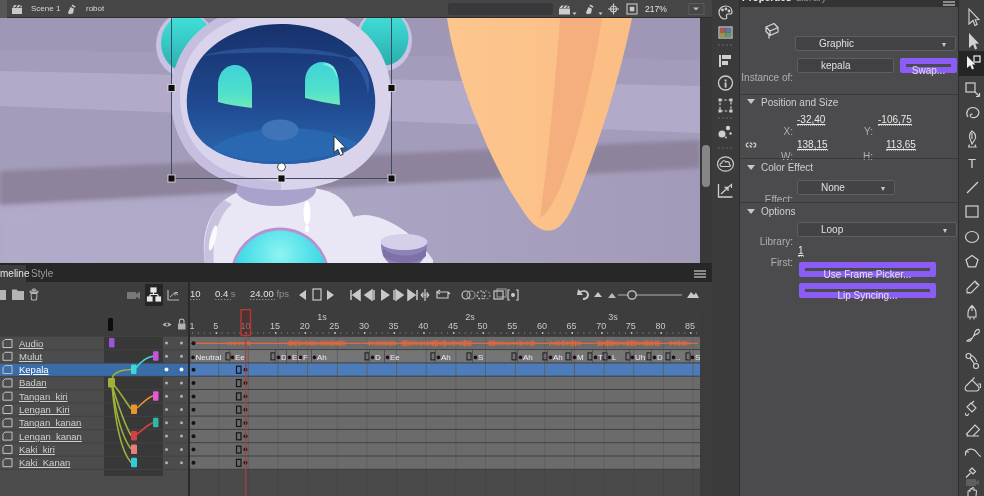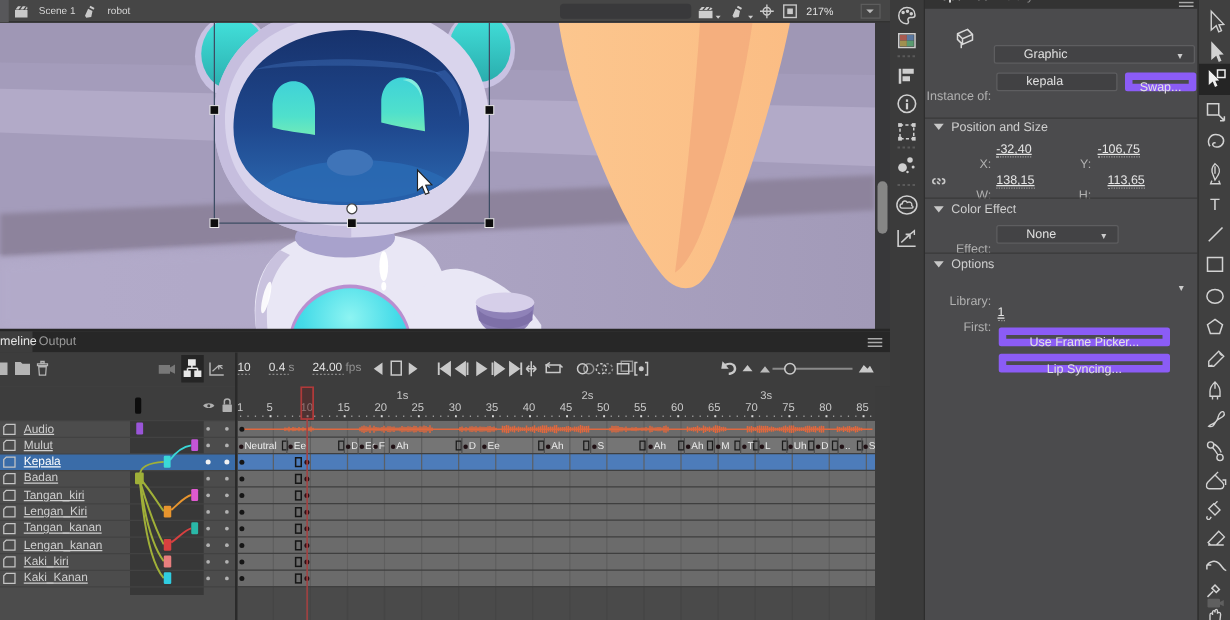--- a/index.html
+++ b/index.html
@@ -176,21 +176,21 @@
       <rect x="689" y="3.5" width="15" height="11" fill="none" stroke="#5d5d5d"></rect>
       <path d="M 693,7.5 L 699,7.5 L 696,10.5 Z" fill="#bbb"></path>
     </svg>
     <span class="txt" style="left:31px;font-size:8px">Scene 1</span>
     <span class="txt" style="left:86px;font-size:8px">robot</span>
   </div>
   <div id="tl">
     <div id="tltabs">
       <div class="tab active" style="left:-10px;width:36px;padding:0"></div>
       <span class="abs" style="left:0;top:0;height:17px;line-height:17px;font-size:10px;color:#e4e4e4">meline</span>
-      <div class="tab" style="left:25px;padding:0 6px">Output</div>
+      <div class="tab" style="left:25px;padding:0 6px">Style</div>
       <svg class="abs" style="left:694px;top:5px" width="12" height="8">
           <path d="M0,1 h12 M0,4 h12 M0,7 h12" stroke="#aaa" stroke-width="1.3"></path>
         </svg>
     </div>
     <div id="tlctrl">
       <svg class="abs" style="left:0;top:0" width="712" height="27" viewBox="0 0 712 27">
         <g fill="#b5b5b5">
           <path d="M 0,8 L 6,8 L 6,18 L 0,18 Z"></path>
           <path d="M 12,10 L 12,18 L 24,18 L 24,9 L 18,9 L 16.5,7.5 L 12,7.5 Z"></path>
           <path d="M 30,9 L 38,9 L 38,10.5 L 30,10.5 Z M 31,11.5 L 37,11.5 L 36.5,18 L 31.5,18 Z M 32.7,7 L 35.3,7 L 35.3,8.5 L 32.7,8.5 Z" fill="none" stroke="#b5b5b5" stroke-width="1"></path>
@@ -548,20 +548,21 @@
     <div class="phr" style="top:158px"></div>
     <div class="tri" style="left:7px;top:165px"></div>
     <span class="psec" style="left:21px;top:162px">Color Effect</span>
     <span class="plabel" style="left:0;top:182px;width:53px">Effect:</span>
     <div class="pdrop" style="left:57px;top:180px;width:98px">None</div>
     <span class="pchev" style="left:141px;top:184px">▾</span>
     <div class="phr" style="top:202px"></div>
     <div class="tri" style="left:7px;top:209px"></div>
     <span class="psec" style="left:21px;top:206px">Options</span>
     <span class="plabel" style="left:0;top:224px;width:53px">Library:</span>
+    <div class="pdrop" style="left:57px;top:222px;width:160px">Loop</div>
     <span class="pchev" style="left:203px;top:226px">▾</span>
     <span class="plabel" style="left:0;top:245px;width:53px">First:</span>
     <span class="pvalue" style="left:58px;top:245px">1</span>
     <div class="pbtn" style="top:283px">Lip Syncing...</div>
     <div class="pbtn" style="top:262px">Use Frame Picker...</div>
   </div>
   <div id="tools">
     <svg class="abs" style="left:0;top:0" width="26" height="496" viewBox="0 0 26 496">
       <rect x="0" y="51" width="26" height="25" fill="#252525"></rect>
       <path d="M 10,9 L 10,24 L 14,20.5 L 16,25.5 L 18.2,24.5 L 16.2,19.8 L 20,19.5 Z" fill="none" stroke="#d2d2d2" stroke-width="1.1"></path>

